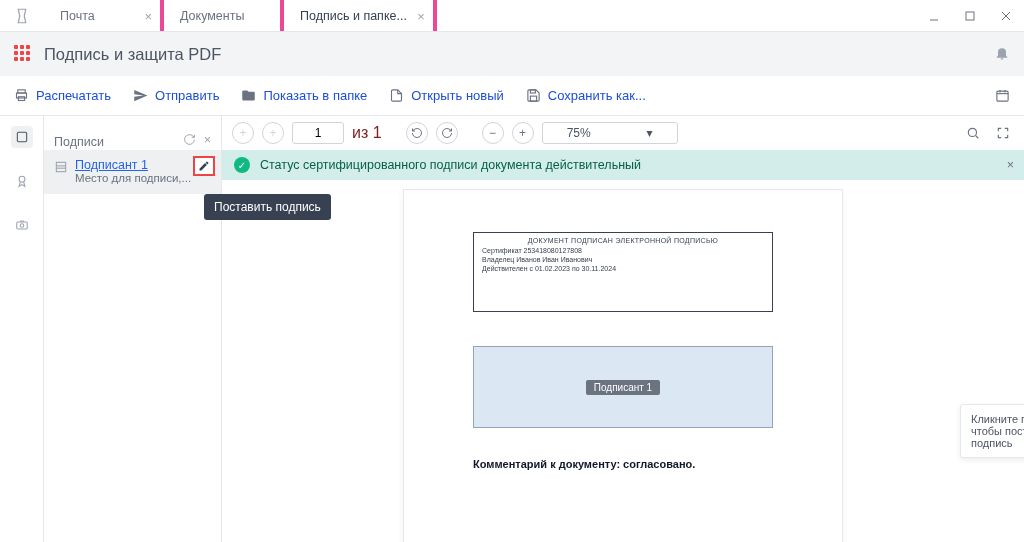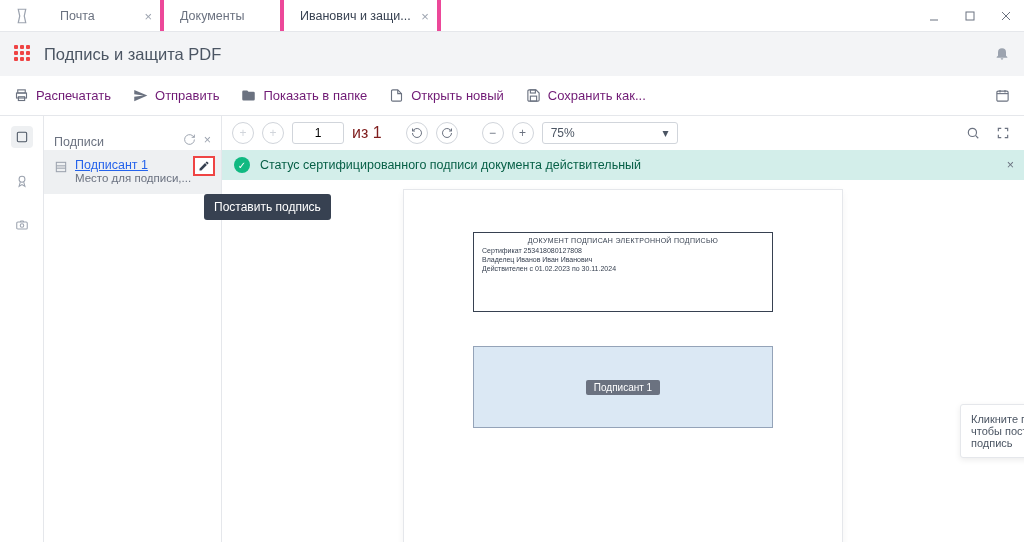--- a/index.html
+++ b/index.html
@@ -16,21 +16,21 @@
 
   
   .app-header { height: 44px; background:#f3f4f6; display:flex; align-items:center; padding: 0 14px; }
   .app-dots { width:18px; height:18px; display:grid; grid-template-columns:repeat(3,4px); grid-template-rows:repeat(3,4px); gap:2px; margin-right:12px; }
   .app-dots span { background:#ef4444; width:4px; height:4px; border-radius:1px; }
   .app-title { font-size:16.5px; font-weight:500; color:#4b5563; }
   .bell { margin-left:auto; color:#9ca3af; }
 
   
   .toolbar { height: 40px; border-bottom:1px solid #e5e7eb; display:flex; align-items:center; padding: 0 14px; gap:22px; }
-  .tool { display:flex; align-items:center; gap:7px; color:#701a75; font-size:13px; }
+  .tool { display:flex; align-items:center; gap:7px; color:#1d4ed8; font-size:13px; }
   .tool svg, .tool .ic { color:#6b7280; }
   .tool-spacer { flex:1; }
 
   
   .main { display:flex; height: calc(542px - 32px - 44px - 40px); }
   .rail { width:44px; border-right:1px solid #e5e7eb; display:flex; flex-direction:column; align-items:center; padding-top:10px; gap:22px; color:#9ca3af; }
   .rail .rail-btn { width:22px; height:22px; display:flex; align-items:center; justify-content:center; border-radius:4px; }
 
   .side { width:178px; border-right:1px solid #e5e7eb; display:flex; flex-direction:column; position:relative; }
   .side-head { height:34px; display:flex; align-items:flex-end; padding:0 10px; border-bottom:1px solid transparent; color:#6b7280; font-size:12.5px; }
@@ -48,21 +48,21 @@
   .edit-badge svg { width:12px; height:12px; color:#374151; }
 
   .tooltip { position:absolute; left:160px; top:78px; background:#374151; color:#fff; font-size:12px; padding:6px 10px; border-radius:3px; white-space:nowrap; z-index:5; }
 
   .viewer { flex:1; display:flex; flex-direction:column; background:#fff; position:relative; }
   .viewer-bar { height:34px; display:flex; align-items:center; gap:8px; padding:0 10px; }
   .round-ic { width:22px; height:22px; border:1px solid #d1d5db; border-radius:50%; display:flex; align-items:center; justify-content:center; color:#6b7280; font-size:12px; }
   .round-ic.disabled { color:#d1d5db; }
   .page-input { width:52px; height:22px; border:1px solid #d1d5db; border-radius:3px; text-align:center; font-size:12px; }
   .pg-of { color:#7f1d1d; font-size:16px; }
-  .zoom-select { width:136px; height:22px; border:1px solid #d1d5db; border-radius:3px; font-size:12px; padding:0 8px; display:flex; align-items:center; justify-content:space-between; color:#4b5563; }
+  .zoom-select { width:136px; height:22px; border:1px solid #d1d5db; border-radius:3px; font-size:12px; padding:0 24px; display:flex; align-items:center; justify-content:space-between; color:#4b5563; }
   .vbar-spacer { flex:1; }
 
   .status-banner { margin:0 0 6px 0; height:30px; background:#d3eeea; display:flex; align-items:center; padding:0 12px; gap:10px; color:#065f46; font-size:12.5px; position:relative; }
   .status-banner .chk { width:16px; height:16px; border-radius:50%; background:#10b981; display:flex; align-items:center; justify-content:center; color:#fff; font-size:10px; }
   .status-banner .close-x { position:absolute; right:10px; color:#6b7280; }
 
   .canvas-wrap { flex:1; overflow:hidden; background:#fff; position:relative; display:flex; justify-content:center; }
   .page { width:438px; min-height:600px; background:#fff; box-shadow:0 0 0 1px #e5e7eb, 0 2px 8px rgba(0,0,0,.06); margin-top:4px; padding:42px 36px; }
   .stamp { width:300px; height:80px; border:1px solid #374151; margin:0 auto 34px auto; padding:4px 8px; font-size:7px; color:#374151; }
   .stamp-title { text-align:center; font-size:7px; letter-spacing:.3px; margin-bottom:2px; }
@@ -87,21 +87,21 @@
       </svg>
   </div>
   <div class="tab">
     <span>Почта</span>
     <span class="tab-x">×</span>
   </div>
   <div class="tab">
     <span>Документы</span>
   </div>
   <div class="tab active">
-    <span>Иванович и защи...</span>
+    <span>Подпись и папке...</span>
     <span class="tab-x">×</span>
   </div>
   <div class="win-controls">
     <div class="win-btn">
       <svg width="12" height="12" viewBox="0 0 12 12" stroke="currentColor">
           <line x1="2" y1="10" x2="10" y2="10"></line>
         </svg>
     </div>
     <div class="win-btn">
       <svg width="12" height="12" viewBox="0 0 12 12" fill="none" stroke="currentColor">
@@ -304,20 +304,21 @@
       <div class="page">
         <div class="stamp">
           <div class="stamp-title">ДОКУМЕНТ ПОДПИСАН ЭЛЕКТРОННОЙ ПОДПИСЬЮ</div>
           <div class="stamp-line">Сертификат 253418080127808</div>
           <div class="stamp-line">Владелец Иванов Иван Иванович</div>
           <div class="stamp-line">Действителен с 01.02.2023 по 30.11.2024</div>
         </div>
         <div class="sign-slot">
           <span class="chip">Подписант 1</span>
         </div>
+        <div class="comment-line">Комментарий к документу: согласовано.</div>
       </div>
 
       <div class="hint">
         <span>Кликните по области, чтобы поставить подпись</span>
         
       </div>
     </div>
   </div>
 </div>
 

